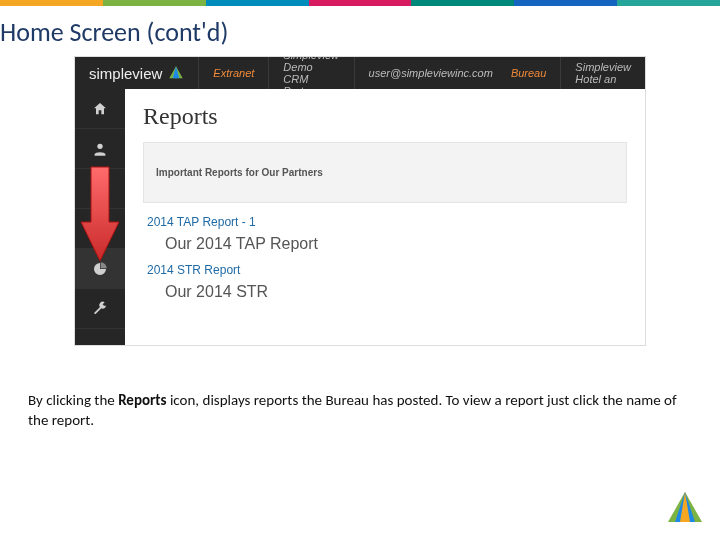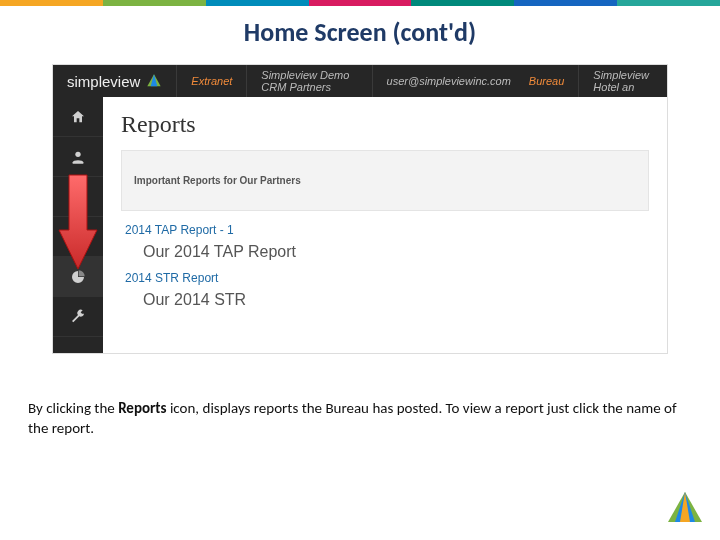--- a/index.html
+++ b/index.html
@@ -11,31 +11,30 @@
     position: relative;
     overflow: hidden;
   }
   .color-bar {
     display: flex;
     height: 6px;
     width: 100%;
   }
   .color-bar div { flex: 1; }
   .slide-title {
-    text-align: center;
     font-size: 26px;
-    font-weight: 700;
+    font-weight: 400;
     color: #1f3a66;
     padding: 10px 0 8px 0;
     font-family: Calibri, Arial, sans-serif;
   }
   .screenshot {
     position: relative;
-    width: 616px;
-    margin: 8px auto;
+    width: 572px;
+    margin: 0 auto;
     border: 1px solid #ddd;
     background: #fff;
     height: 290px;
     overflow: hidden;
   }
   .topbar {
     background: #262626;
     height: 32px;
     display: flex;
     align-items: center;
@@ -127,21 +126,21 @@
   .report-sub {
     color: #555;
     font-size: 16px;
     padding: 2px 0 6px 22px;
     font-family: "Segoe UI", Arial, sans-serif;
   }
   .caption {
     position: absolute;
     left: 28px;
     right: 28px;
-    top: 398px;
+    top: 390px;
     font-size: 15px;
     color: #111;
     line-height: 1.35;
     font-family: Calibri, Arial, sans-serif;
   }
   .caption b { font-weight: 700; }
   .corner-logo {
     position: absolute;
     right: 18px;
     bottom: 14px;

